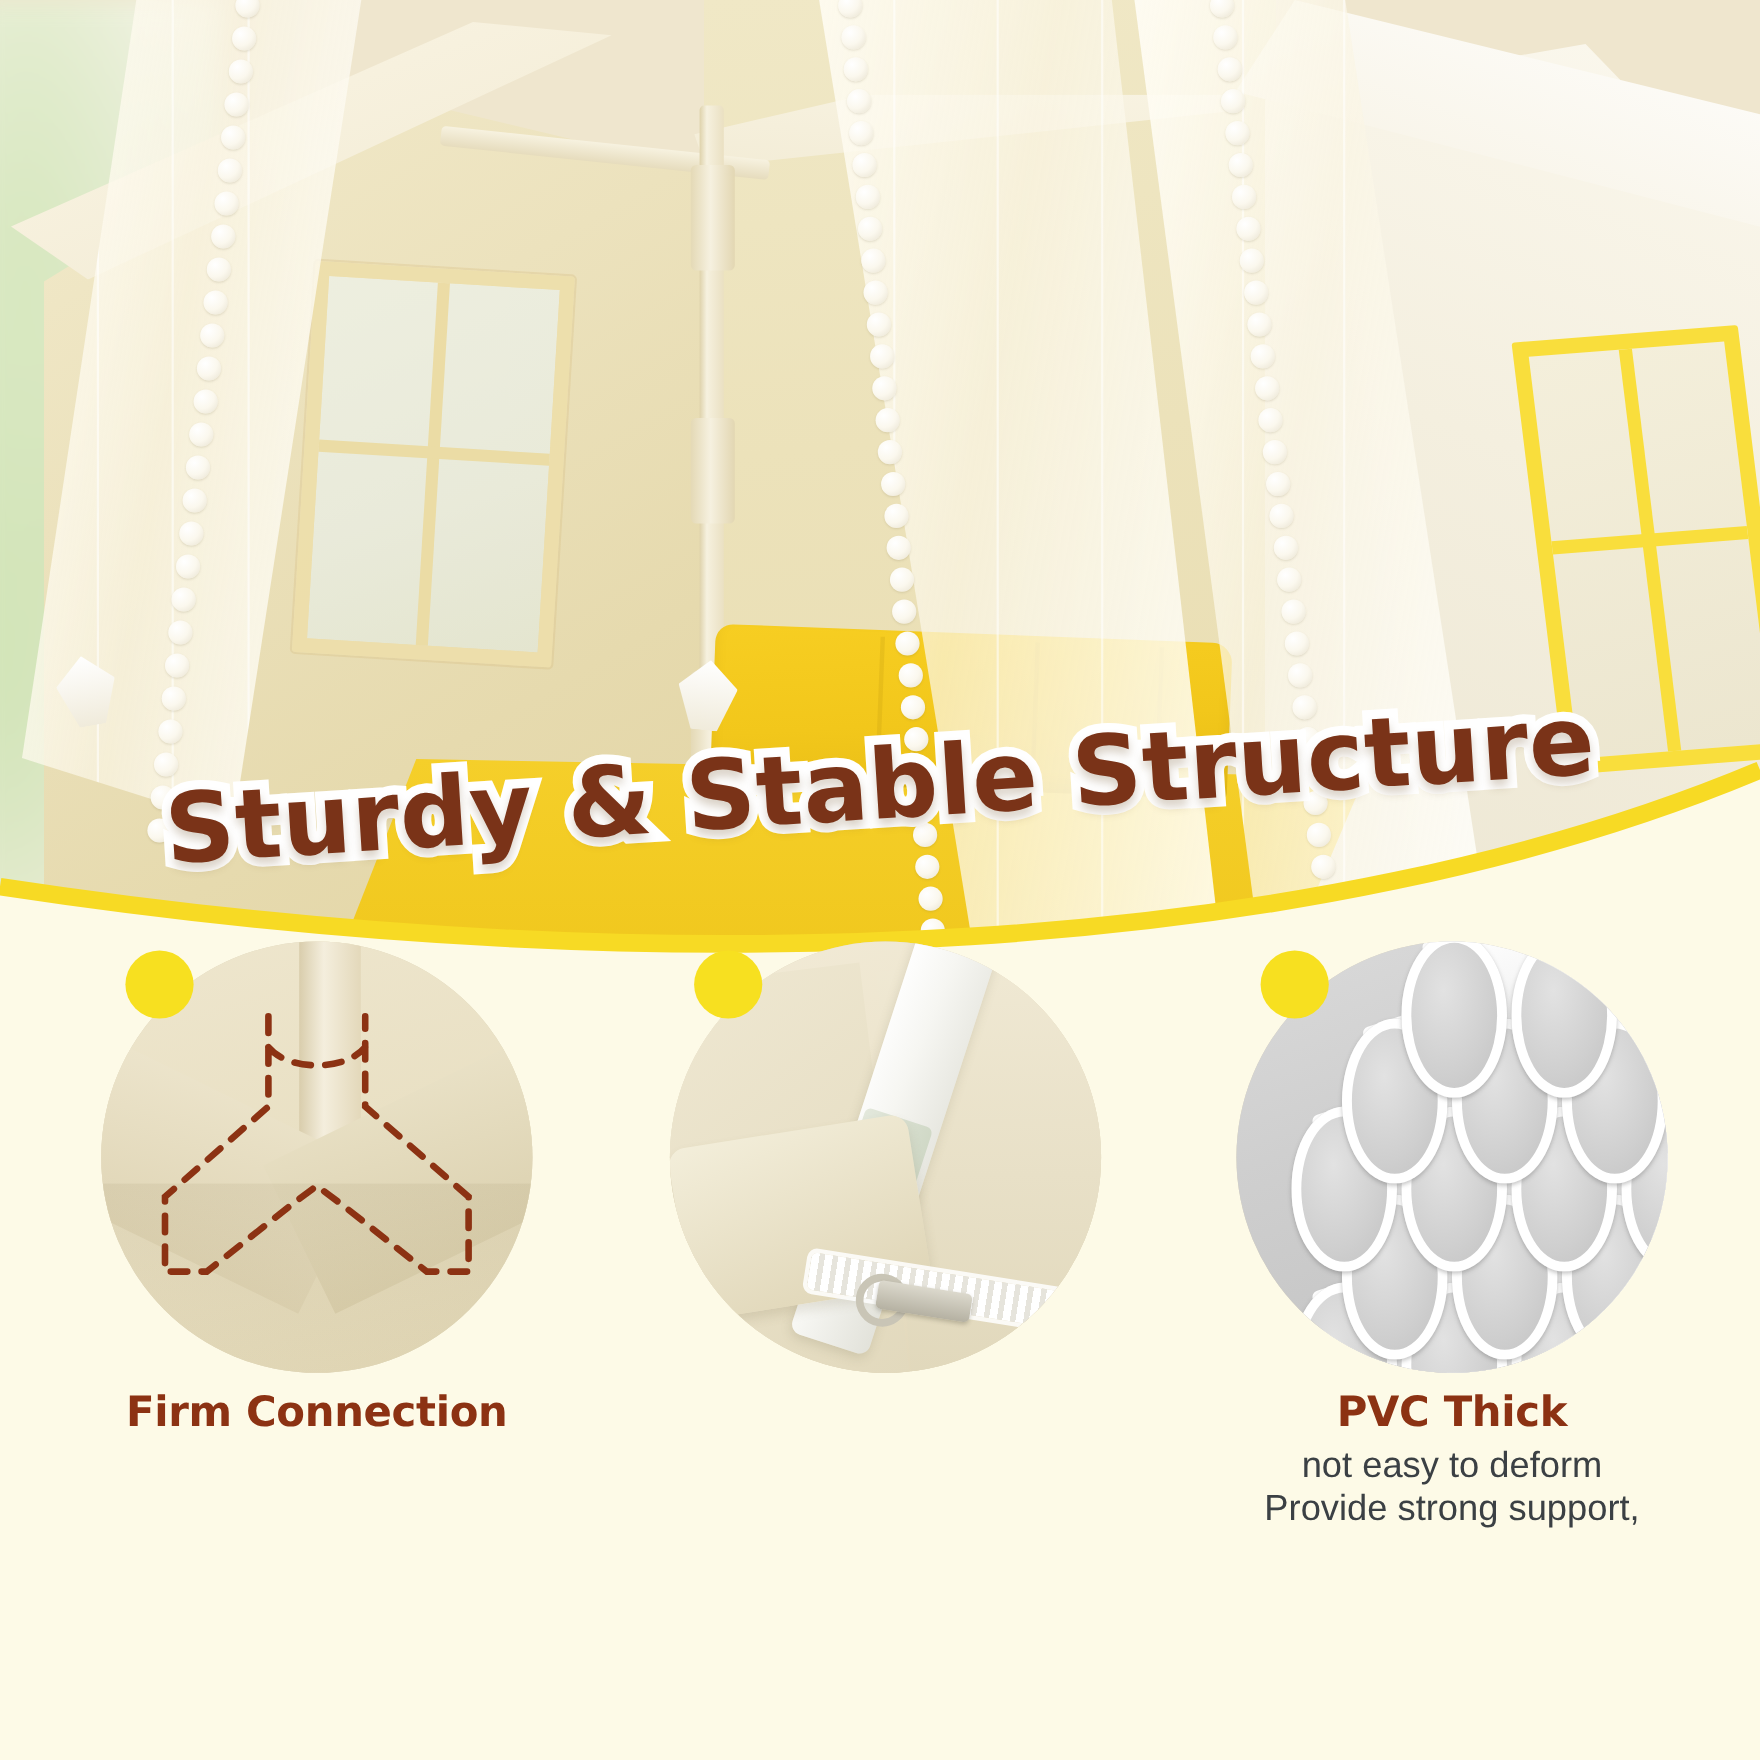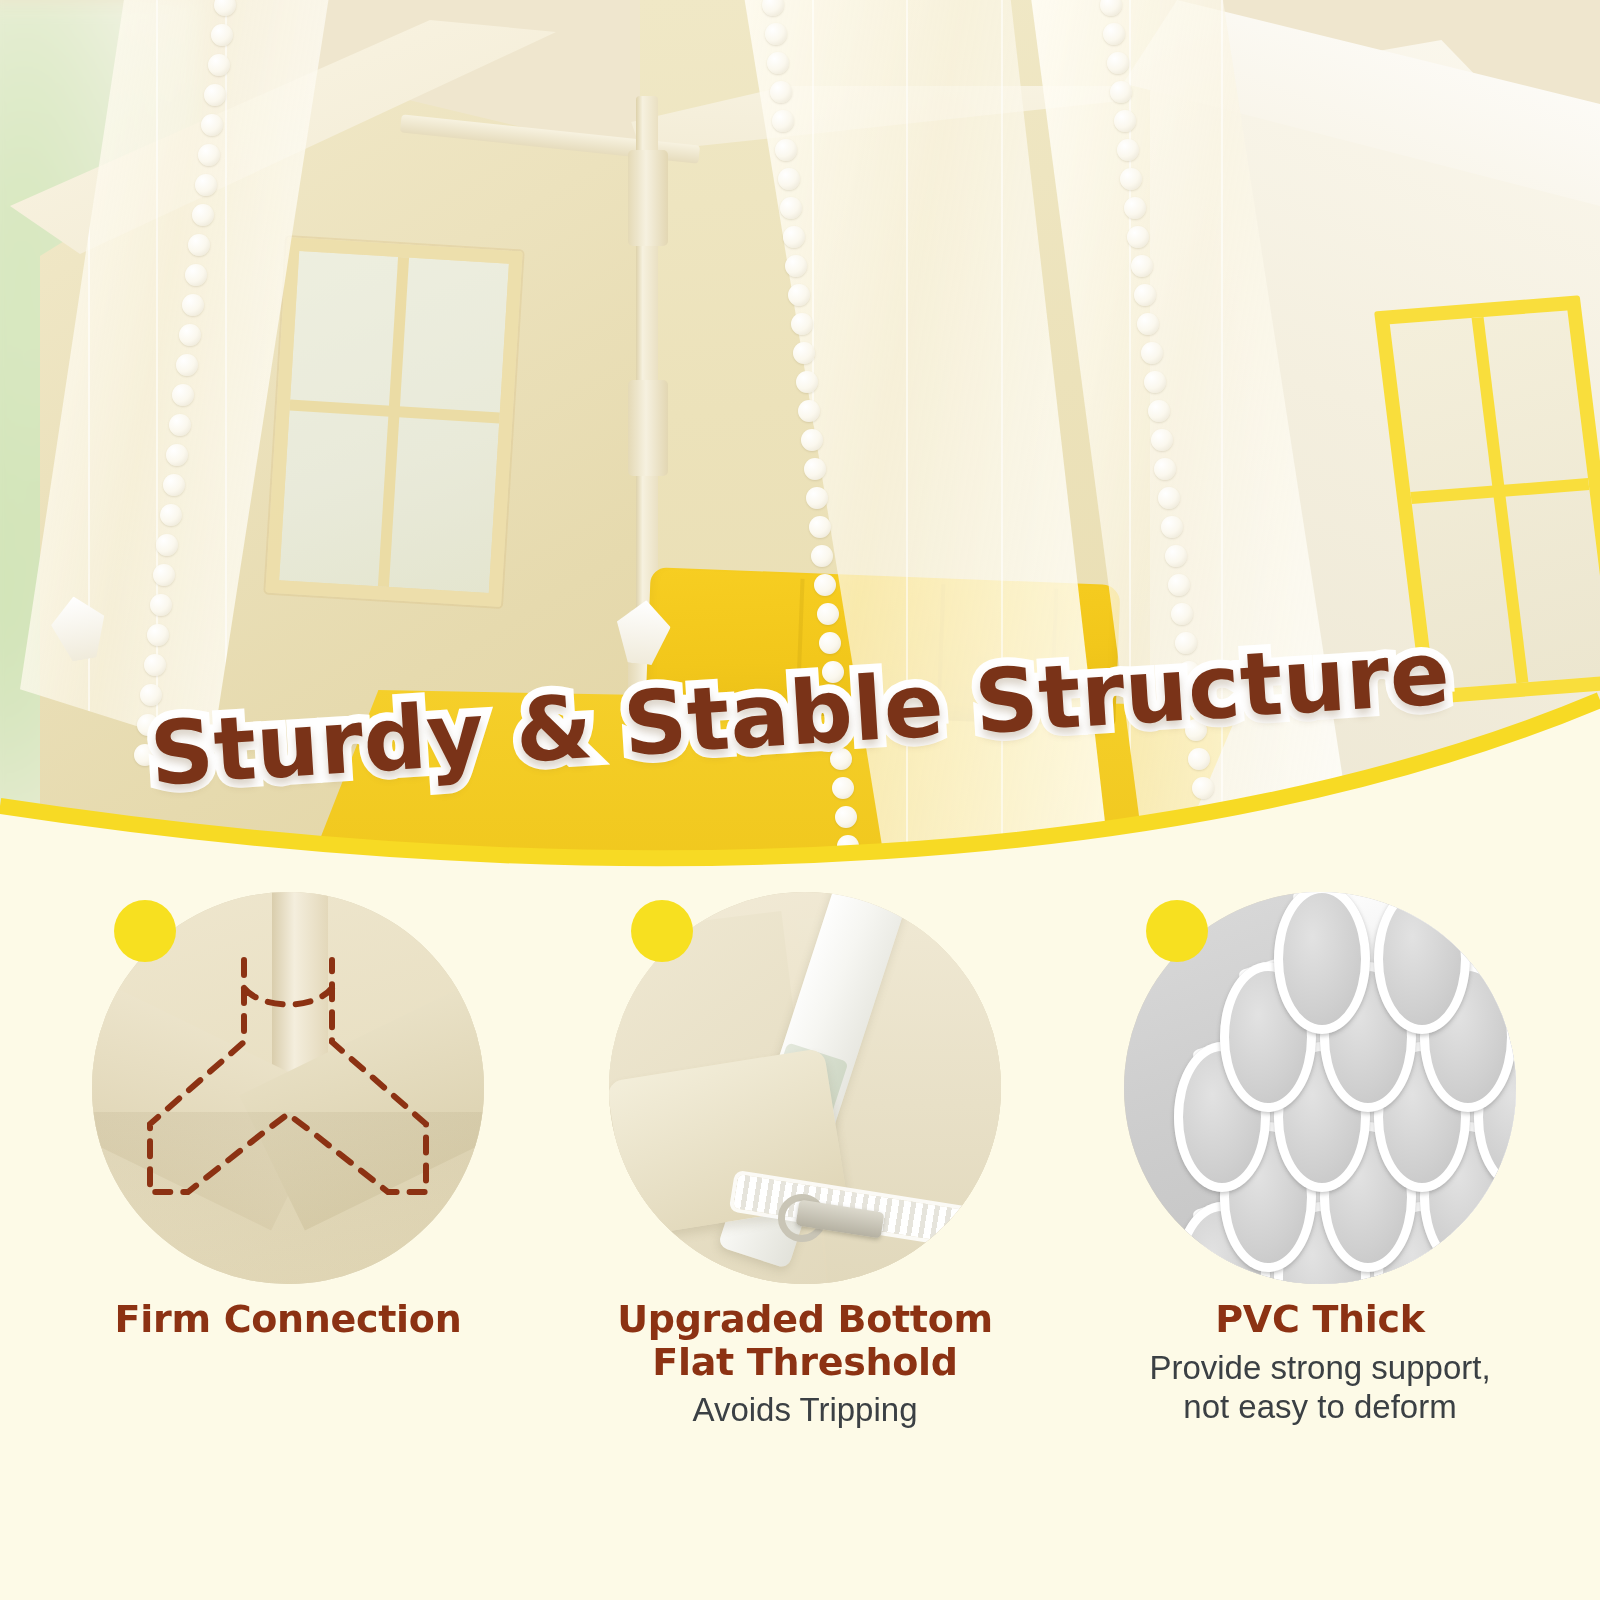--- a/index.html
+++ b/index.html
@@ -160,21 +160,21 @@
     white-space:nowrap;
     font-size:88px;font-weight:bold;letter-spacing:.5px;
     color:#7A3318;
     -webkit-text-stroke:17px #FFFFFF;
     paint-order:stroke fill;
     text-shadow:0 6px 9px rgba(120,90,50,.28);
     font-family:"DejaVu Sans", sans-serif;
   }
 
   
-  .features{position:absolute;left:0;top:880px;width:1367px;height:720px;}
+  .features{position:absolute;left:0;top:844px;width:1367px;height:720px;}
   .feature{position:absolute;top:0;width:520px;height:720px;}
   .f1{left:28px;} .f2{left:545px;} .f3{left:1060px;}
 
   .circle-wrap{position:absolute;left:50%;top:12px;transform:translateX(-50%);width:392px;height:392px;}
   .photo-circle{
     position:absolute;inset:0;border-radius:50%;overflow:hidden;
     background:#DCD3B8;
   }
   .badge-dot{
     position:absolute;left:22px;top:8px;width:62px;height:62px;border-radius:50%;
@@ -438,27 +438,20 @@
           <div class="c2-canvasL"></div>
           <div class="c2-pipe"></div>
           <div class="c2-conn"></div>
           <div class="c2-flap"></div>
           <div class="c2-zip"></div>
           <div class="c2-pullring"></div>
           <div class="c2-pull"></div>
         </div>
         <div class="badge-dot"></div>
       </div>
-      <div class="caption">
-        <div class="cap-title">
-            <div>Upgraded Bottom</div>
-            <div>Flat Threshold</div>
-          </div>
-        <div class="cap-body">Avoids Tripping</div>
-      </div>
     </div>
 
     <div class="feature f3">
       <div class="circle-wrap">
         <div class="photo-circle">
           <div class="c3bg"></div>
           <div id="pipes" style="position:absolute;inset:0;">
               <div class="pipe-body" style="left: 188px; top: -2px; width: 300px; height: 132px; transform: rotate(-18deg); transform-origin: left center; z-index: 10;"></div>
               <div class="pipe-end" style="left: 150px; top: -8px; width: 96px; height: 150px; z-index: 20;"></div>
               <div class="pipe-body" style="left: 288px; top: -2px; width: 300px; height: 132px; transform: rotate(-18deg); transform-origin: left center; z-index: 10;"></div>
@@ -506,20 +499,20 @@
           </svg>
           <div class="dim-label">0.8"</div>
         </div>
         <div class="badge-dot"></div>
       </div>
       <div class="caption">
         <div class="cap-title">
             <div>PVC Thick</div>
           </div>
         <div class="cap-body">
+            <div>not easy to deform</div>
             <div>Provide strong support,</div>
-            <div>not easy to deform</div>
           </div>
       </div>
     </div>
 
   </div>
 </div>
 
 </body></html>

